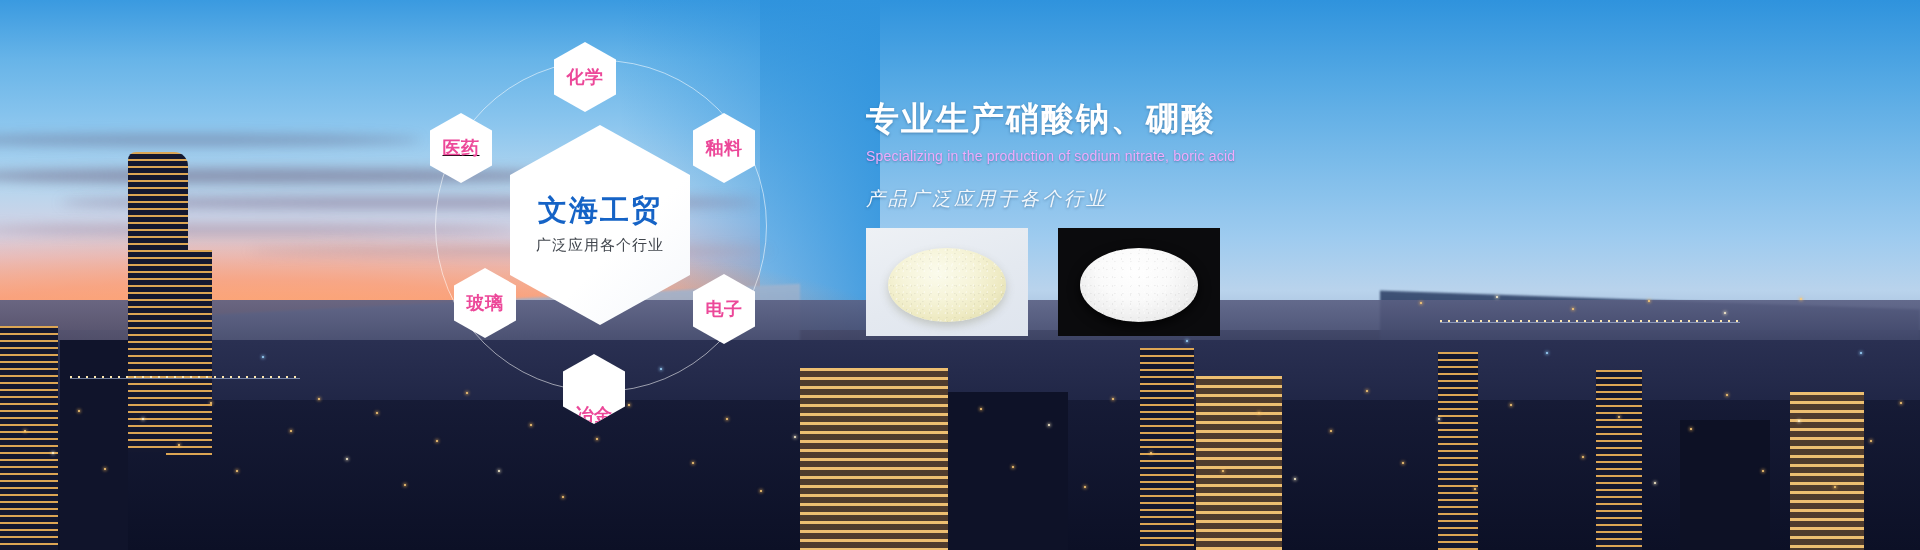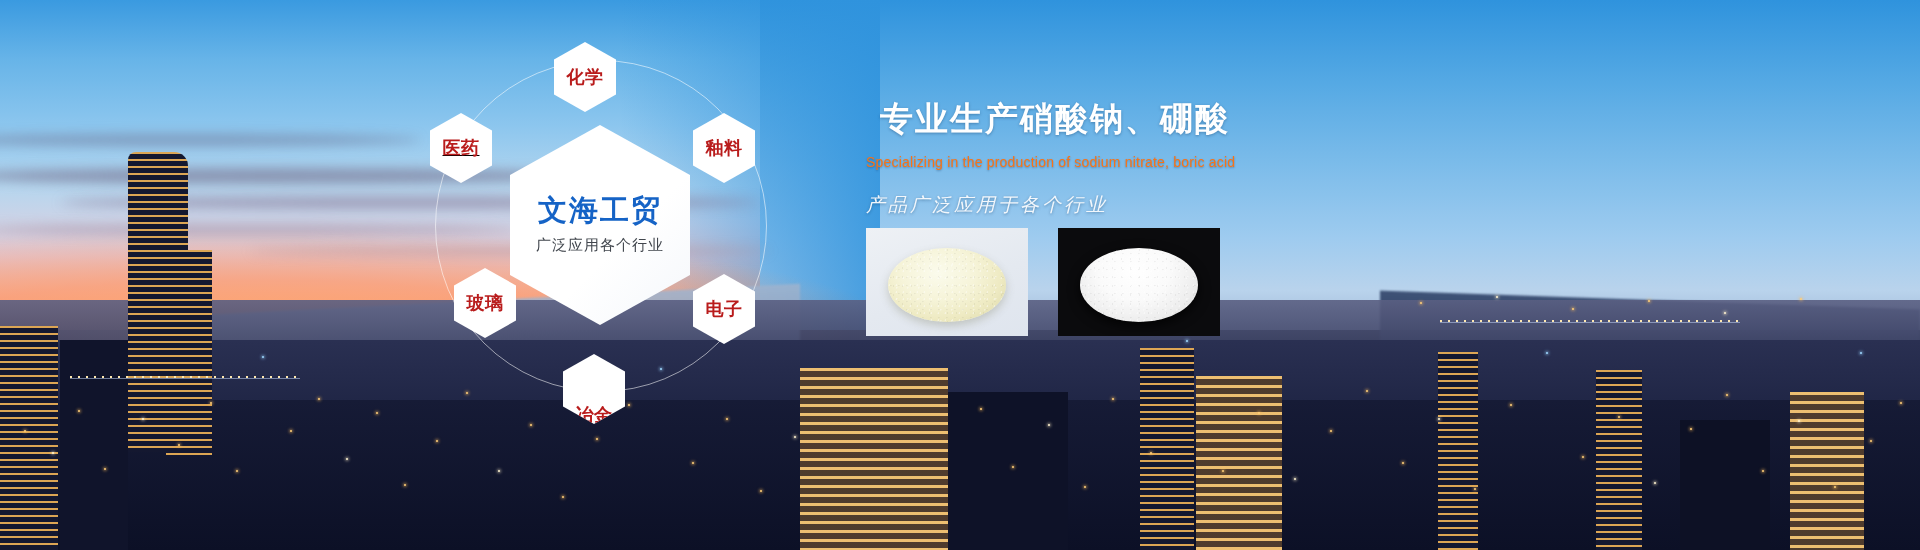--- a/index.html
+++ b/index.html
@@ -91,45 +91,44 @@
     position:absolute;
     clip-path:polygon(50% 0%,100% 25%,100% 75%,50% 100%,0% 75%,0% 25%);
     background:#fff;
     display:flex;align-items:center;justify-content:center;
     flex-direction:column;
   }
   .hex-sm{
     width:62px;height:70px;
   }
   .hex-sm .lbl{
-    font-size:18px;font-weight:bold;color:#b91c1c;letter-spacing:.5px;
+    font-size:18px;font-weight:bold;color:#ec4899;letter-spacing:.5px;
     line-height:1;white-space:nowrap;
   }
   .hex-center{
     width:180px;height:200px;
     left:80px;top:95px;
     background:linear-gradient(135deg,#ffffff 0%,#ffffff 60%,#f4f7fb 100%);
   }
   .hex-center .title{
     font-size:29px;font-weight:bold;color:#1563c6;letter-spacing:2px;line-height:1.1;
   }
   .hex-center .sub{
     font-size:15px;color:#41464d;margin-top:9px;letter-spacing:1px;
   }
 
   
   .textblock{position:absolute;left:866px;top:100px;width:560px;}
   .headline{
     font-size:33px;font-weight:bold;color:#ffffff;letter-spacing:2px;
     line-height:1.18;text-shadow:0 1px 3px rgba(0,40,80,.35);
     white-space:nowrap;
-    margin-left:14px;
   }
   .subline{
-    margin-top:15px;font-size:14px;color:#f97316;letter-spacing:.2px;
+    margin-top:9px;font-size:14px;color:#f0abfc;letter-spacing:.2px;
     text-shadow:0 1px 2px rgba(0,40,80,.35);white-space:nowrap;
   }
   .tagline{
     margin-top:22px;font-family:"Liberation Serif","DejaVu Serif",serif;
     font-size:19px;color:#f2f7fc;letter-spacing:3px;font-style:italic;
     text-shadow:0 1px 3px rgba(0,40,80,.4);white-space:nowrap;
   }
 
   
   .photos{position:absolute;left:866px;top:228px;display:flex;gap:30px;}

